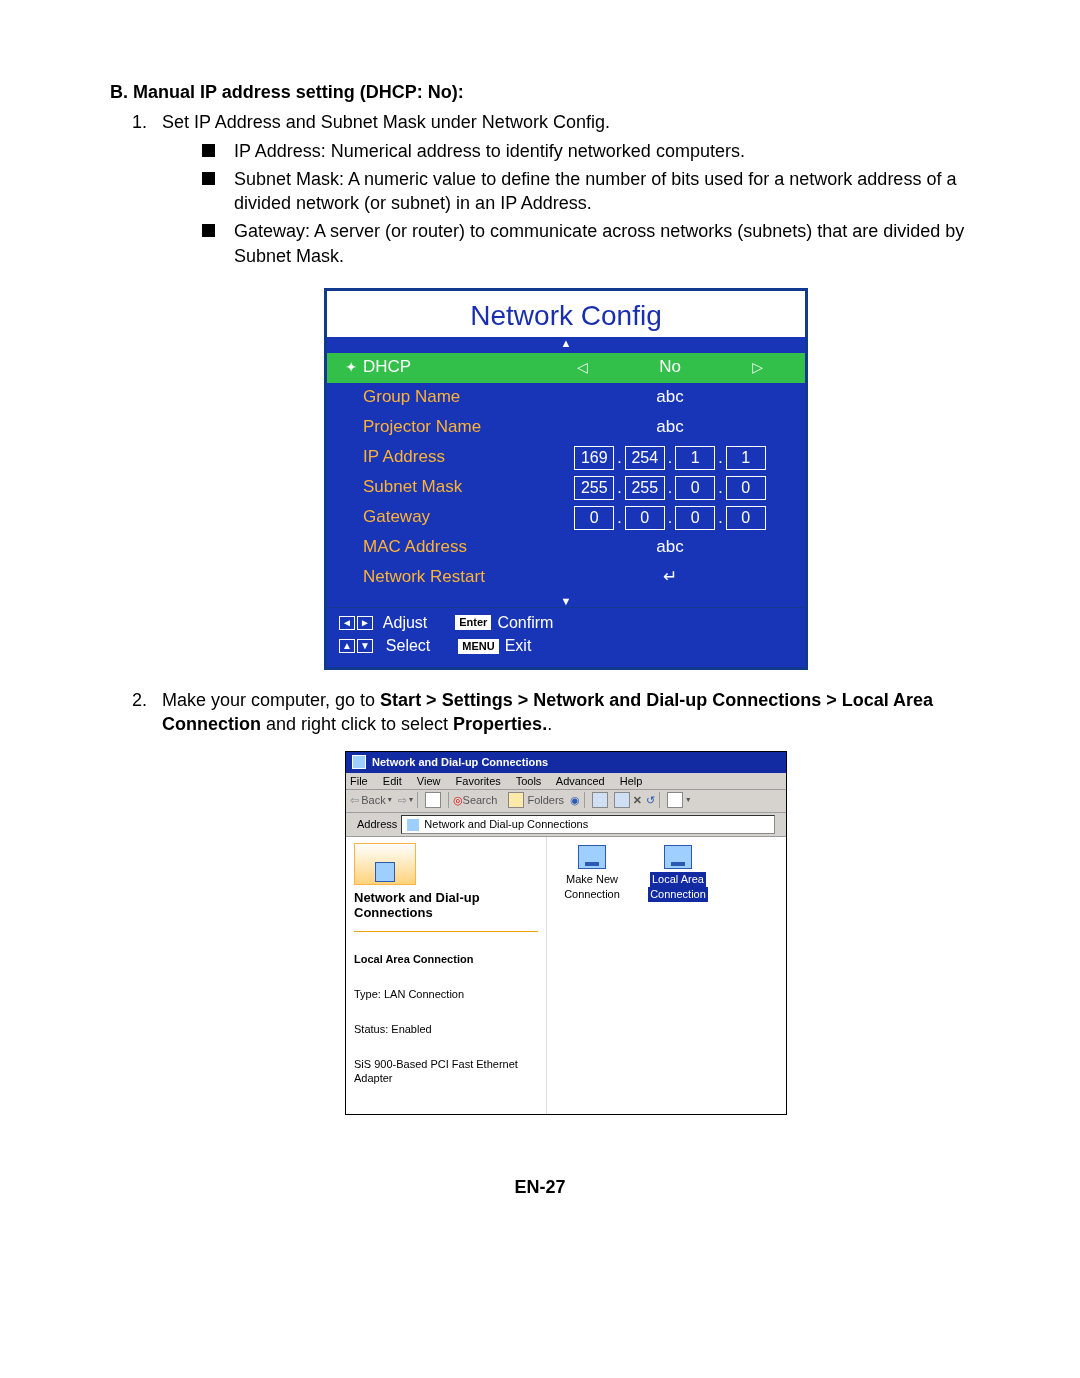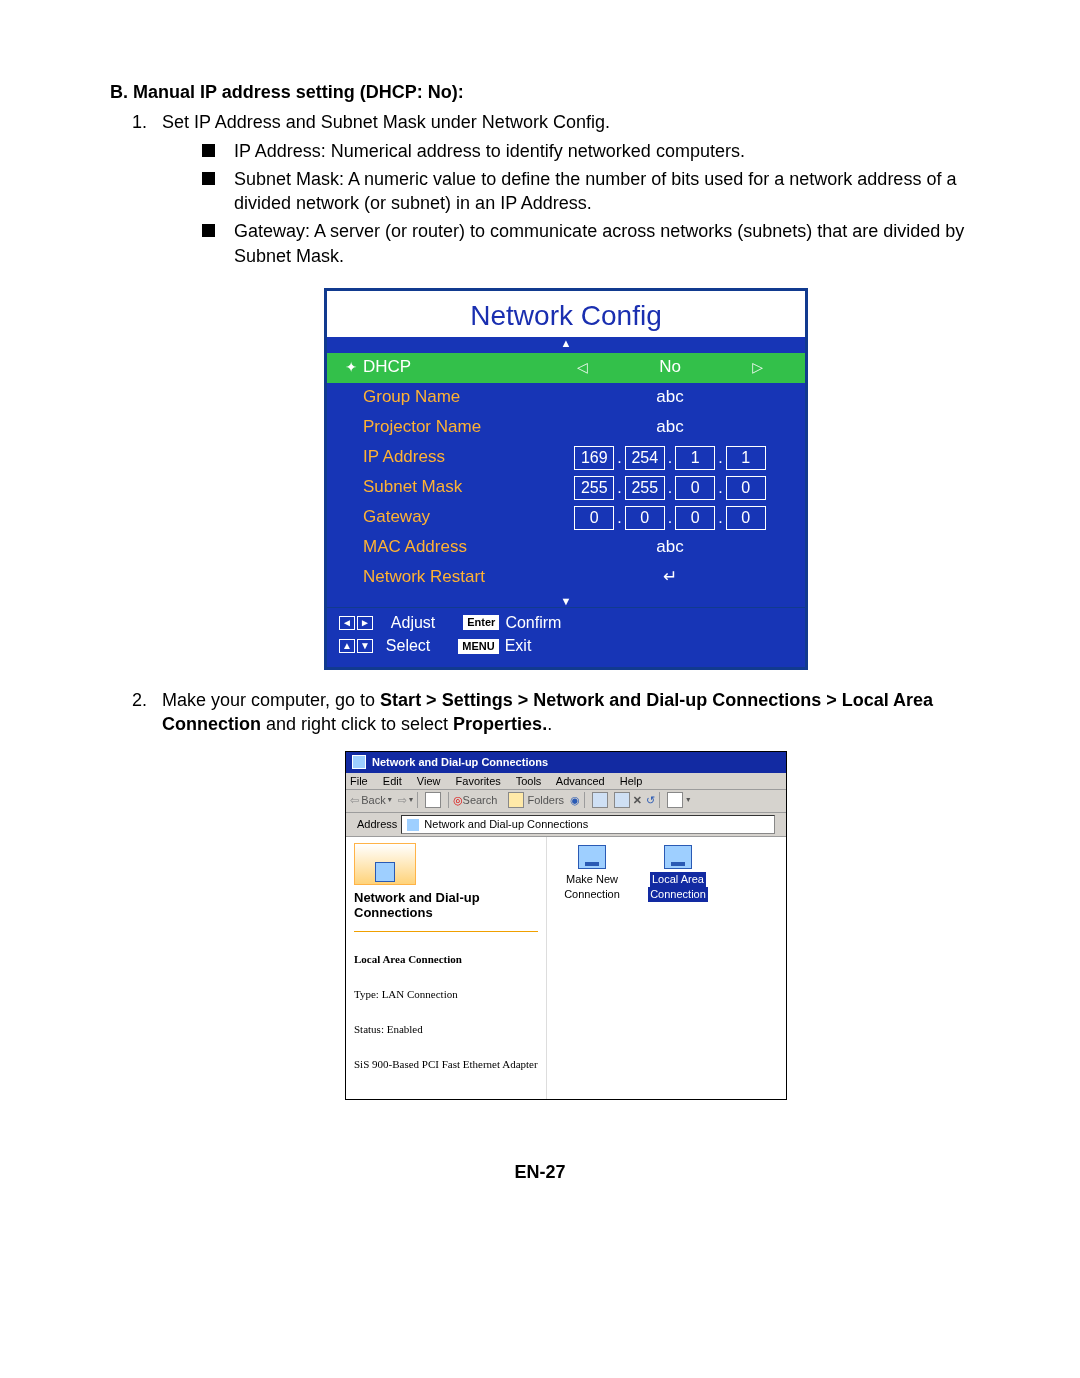--- a/index.html
+++ b/index.html
@@ -228,21 +228,21 @@
     width: 18px; height: 18px; background: #9ecfff;
     border: 1px solid #2a5ab4;
     margin-bottom: 2px;
   }
   .pane-left-title {
     font-weight: bold;
     font-size: 13px;
     line-height: 1.15;
     margin: 6px 0 10px 0;
   }
-  .pane-left p { margin: 20px 0; font-family: Liberation Serif, serif; }
+  .pane-left p { margin: 20px 0; }
   .pane-right {
     flex: 1;
     position: relative;
     padding: 8px 6px;
     display: flex;
   }
   .conn-item {
     width: 78px;
     text-align: center;
     font-size: 11px;
@@ -396,21 +396,21 @@
             <span class="osd-value-area">↵</span>
           </div>
         </div>
 
         <div class="osd-tribar">▼</div>
 
         <div class="osd-footer">
           <div class="fl">
             <span class="navbox">◄</span>
             <span class="navbox">►</span>
-            <span style="margin-left:16px">Adjust</span>
+            <span style="margin-left:8px">Adjust</span>
             <span class="mini-lbl">Enter</span>
             <span>Confirm</span>
           </div>
           <div class="fl" style="margin-top:2px">
             <span class="navbox">▲</span>
             <span class="navbox">▼</span>
             <span style="margin-left:11px">Select</span>
             <span class="mini-lbl">MENU</span>
             <span>Exit</span>
           </div>

